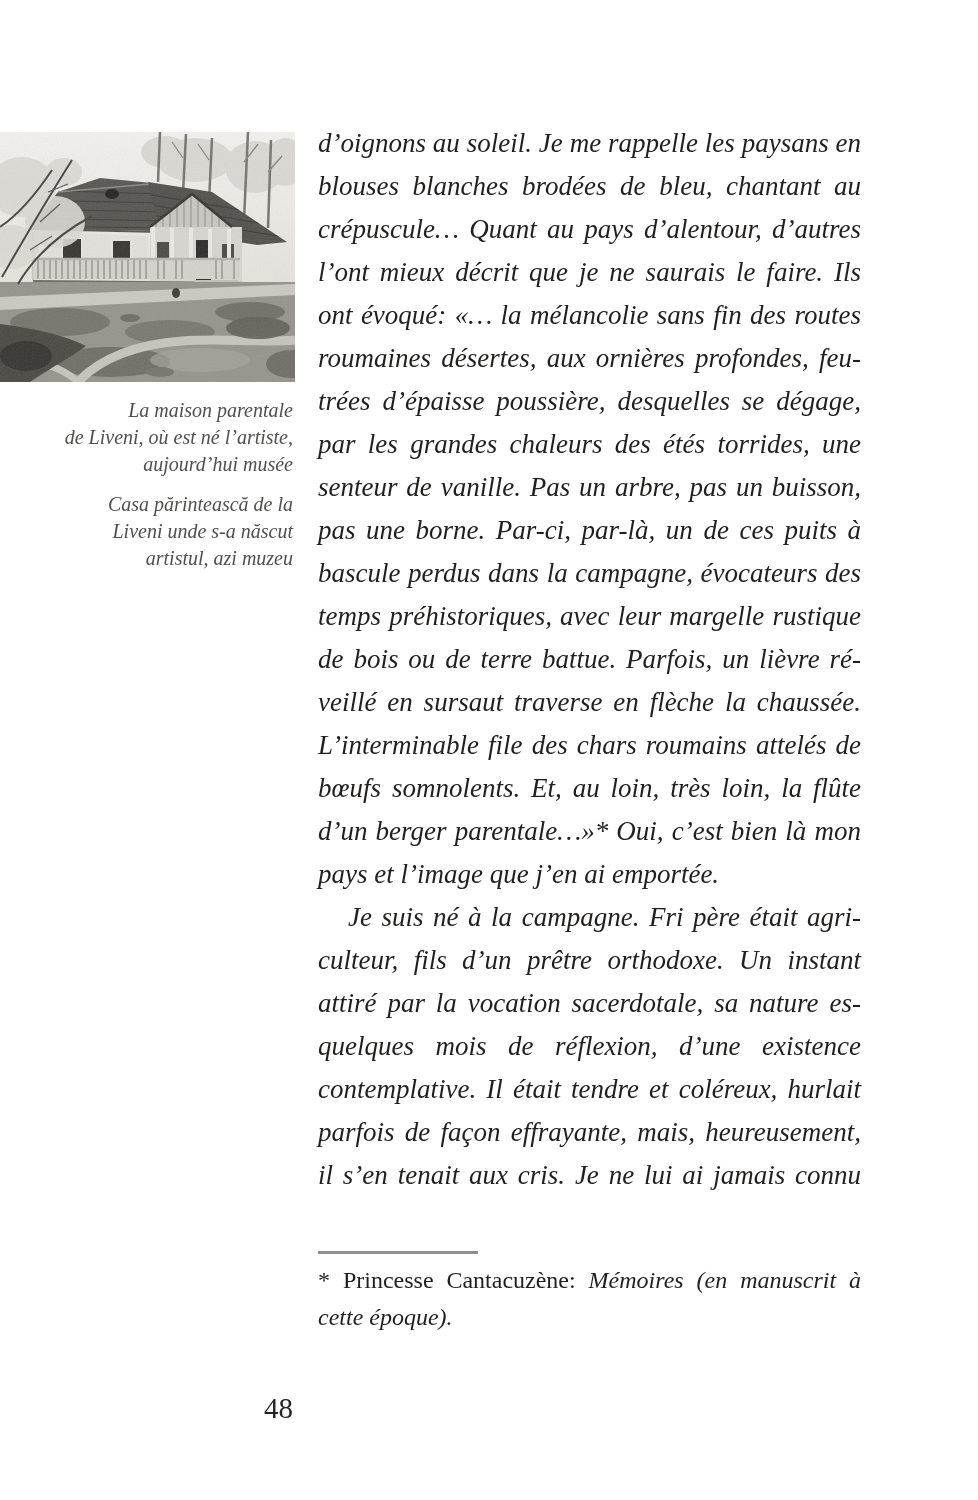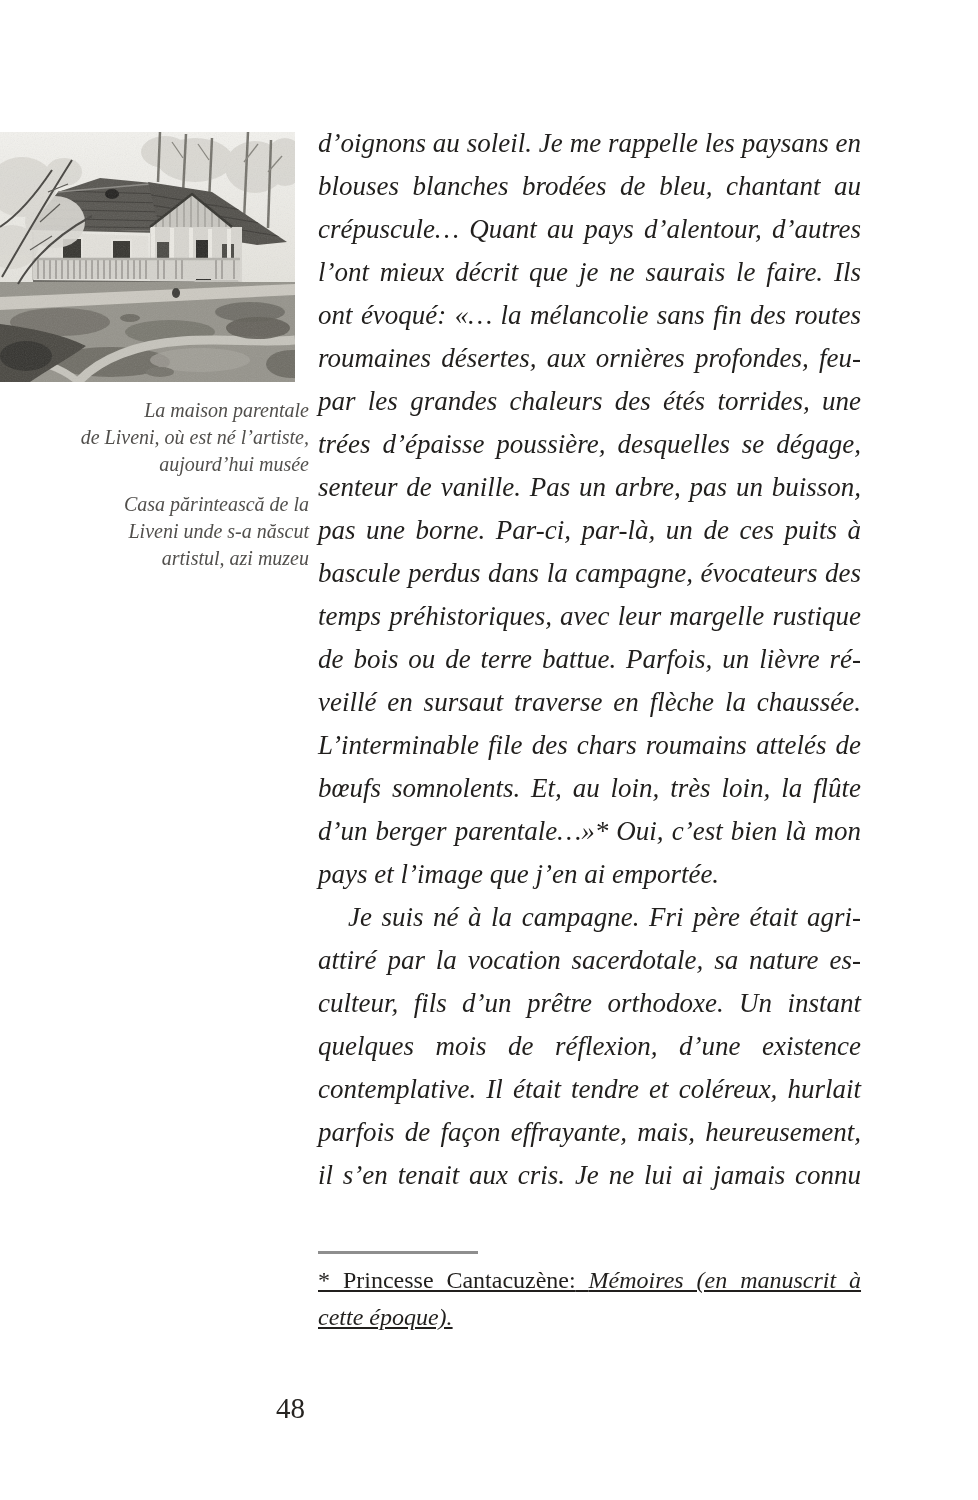--- a/index.html
+++ b/index.html
@@ -10,21 +10,21 @@
     font-family:"Liberation Serif", serif;
     overflow:hidden;
   }
   
   .photo{
     position:absolute;left:0;top:132px;width:295px;height:250px;
   }
   .photo svg{display:block;width:295px;height:250px;}
   
   .caption{
-    position:absolute;left:16px;top:397px;width:293px;
+    position:absolute;left:0;top:397px;width:293px;
     text-align:right;font-style:italic;
     color:#514f4c;font-size:20px;line-height:27px;
   }
   .caption-block2{margin-top:13px;text-align:right;}
   
   .bodytext{
     position:absolute;left:318px;top:122px;width:543px;
     color:#211f1d;font-size:27px;line-height:43px;font-style:italic;
   }
   .line{
@@ -34,28 +34,28 @@
   }
   .line.rag{text-align-last:left;}
   .line.indent{text-indent:30px;}
   
   .footrule{
     position:absolute;left:318px;top:1251px;width:160px;height:3px;
     background:#8e8e8e;
   }
   .footnote{
     position:absolute;left:318px;top:1262px;width:543px;
-    color:#211f1d;font-size:24px;line-height:37px;text-decoration:underline;
+    color:#211f1d;font-size:24px;line-height:37px;
   }
   .fn-line1{text-align:justify;text-align-last:justify;}
   .it{font-style:italic;}
   
   .pagenum{
     position:absolute;left:0;top:1392px;width:293px;
-    text-align:right;color:#262421;font-size:29px;padding-left:12px;
+    text-align:right;color:#262421;font-size:29px;
   }
 </style>
 </head>
 <body>
 
 <div class="page">
 
   <div class="photo">
     <svg viewBox="0 0 295 250" width="295" height="250" preserveAspectRatio="none" aria-hidden="true">
       <defs>
@@ -247,35 +247,35 @@
     </div>
   </div>
 
   <div class="bodytext">
     <div class="line">d’oignons au soleil. Je me rappelle les paysans en</div>
     <div class="line">blouses blanches brodées de bleu, chantant au</div>
     <div class="line">crépuscule… Quant au pays d’alentour, d’autres</div>
     <div class="line">l’ont mieux décrit que je ne saurais le faire. Ils</div>
     <div class="line">ont évoqué: «… la mélancolie sans fin des routes</div>
     <div class="line">roumaines désertes, aux ornières profondes, feu-</div>
+    <div class="line">trées d’épaisse poussière, desquelles se dégage,</div>
     <div class="line">par les grandes chaleurs des étés torrides, une</div>
-    <div class="line">trées d’épaisse poussière, desquelles se dégage,</div>
     <div class="line">senteur de vanille. Pas un arbre, pas un buisson,</div>
     <div class="line">pas une borne. Par-ci, par-là, un de ces puits à</div>
     <div class="line">bascule perdus dans la campagne, évocateurs des</div>
     <div class="line">temps préhistoriques, avec leur margelle rustique</div>
     <div class="line">de bois ou de terre battue. Parfois, un lièvre ré-</div>
     <div class="line">veillé en sursaut traverse en flèche la chaussée.</div>
     <div class="line">L’interminable file des chars roumains attelés de</div>
     <div class="line">bœufs somnolents. Et, au loin, très loin, la flûte</div>
     <div class="line">d’un berger parentale…»* Oui, c’est bien là mon</div>
     <div class="line rag">pays et l’image que j’en ai emportée.</div>
     <div class="line indent">Je suis né à la campagne. Fri père était agri-</div>
+    <div class="line">culteur, fils d’un prêtre orthodoxe. Un instant</div>
     <div class="line">attiré par la vocation sacerdotale, sa nature es-</div>
-    <div class="line">culteur, fils d’un prêtre orthodoxe. Un instant</div>
     <div class="line">quelques mois de réflexion, d’une existence</div>
     <div class="line">contemplative. Il était tendre et coléreux, hurlait</div>
     <div class="line">parfois de façon effrayante, mais, heureusement,</div>
     <div class="line">il s’en tenait aux cris. Je ne lui ai jamais connu</div>
   </div>
 
   <div class="footrule"></div>
   <div class="footnote">
     <div class="fn-line1"><span>* Princesse Cantacuzène:</span> <span class="it">Mémoires (en manuscrit à</span></div>
     <div class="it">cette époque).</div>

